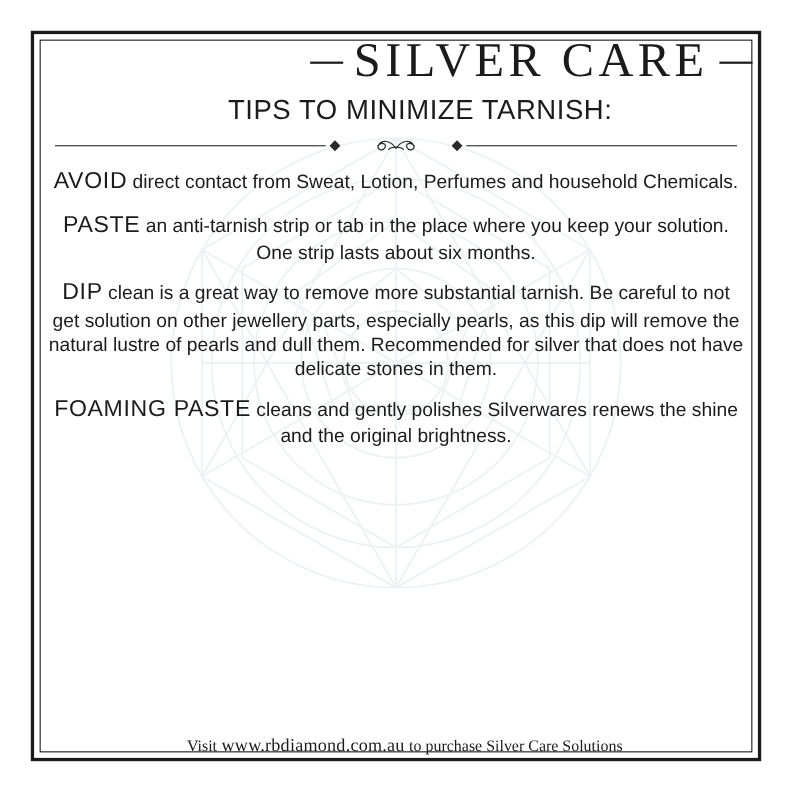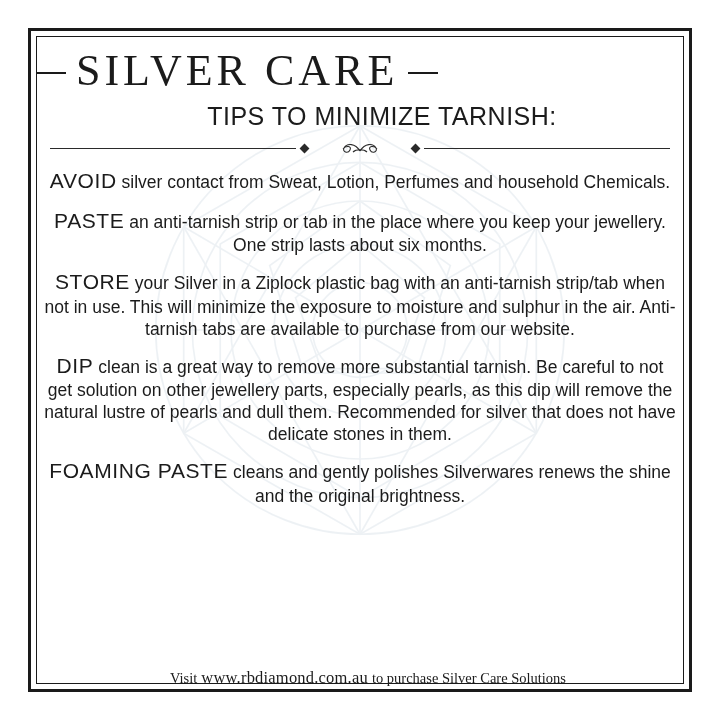--- a/index.html
+++ b/index.html
@@ -64,22 +64,22 @@
     bottom: 30px;
     z-index: 2;
     text-align: center;
     color: #1b1b1b;
   }
 
   
   .title-row {
     display: flex;
     align-items: center;
-    justify-content: flex-start;
-    margin-top: 18px;
+    justify-content: flex-end;
+    margin-top: 2px;
   }
   .title-rule {
     flex: 1 1 auto;
     height: 2px;
     background: #1a1a1a;
     max-width: 30px;
     margin-top: 4px;
   }
   .main-title {
     font-family: "Liberation Serif", serif;
@@ -209,32 +209,28 @@
             <path d="M36 12 C39 9, 47 9, 50 12"></path>
           </g>
         </svg>
       </div>
       <div class="diamond"></div>
       <div class="line"></div>
     </div>
 
     <div class="block">
       <span class="kw">AVOID</span>
-      <span>silver contact from Sweat, Lotion, Perfumes and household Chemicals.</span>
+      <span>direct contact from Sweat, Lotion, Perfumes and household Chemicals.</span>
     </div>
 
     <div class="block">
       <span class="kw">PASTE</span>
-      <span>an anti-tarnish strip or tab in the place where you keep your jewellery. One strip lasts about six months.</span>
-    </div>
-
-    <div class="block">
-      <span class="kw">STORE</span>
-      <span>your Silver in a Ziplock plastic bag with an anti-tarnish strip/tab when not in use. This will minimize the exposure to moisture and sulphur in the air. Anti-tarnish tabs are available to purchase from our website.</span>
-    </div>
+      <span>an anti-tarnish strip or tab in the place where you keep your solution. One strip lasts about six months.</span>
+    </div>
+
 
 
     <div class="block">
       <span class="kw">DIP</span>
       <span>clean is a great way to remove more substantial tarnish. Be careful to not get solution on other jewellery parts, especially pearls, as this dip will remove the natural lustre of pearls and dull them. Recommended for silver that does not have delicate stones in them.</span>
     </div>
 
     <div class="block tight">
       <span class="kw">FOAMING PASTE</span>
       <span>cleans and gently polishes Silverwares renews the shine and the original brightness.</span>

